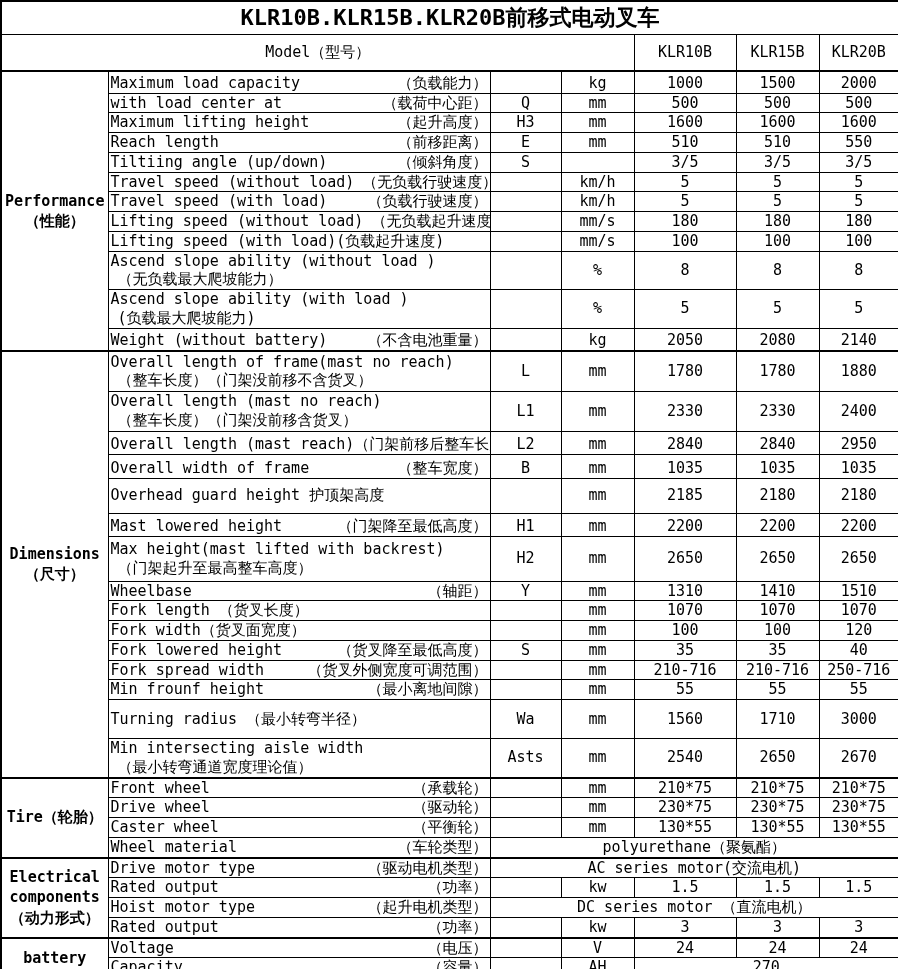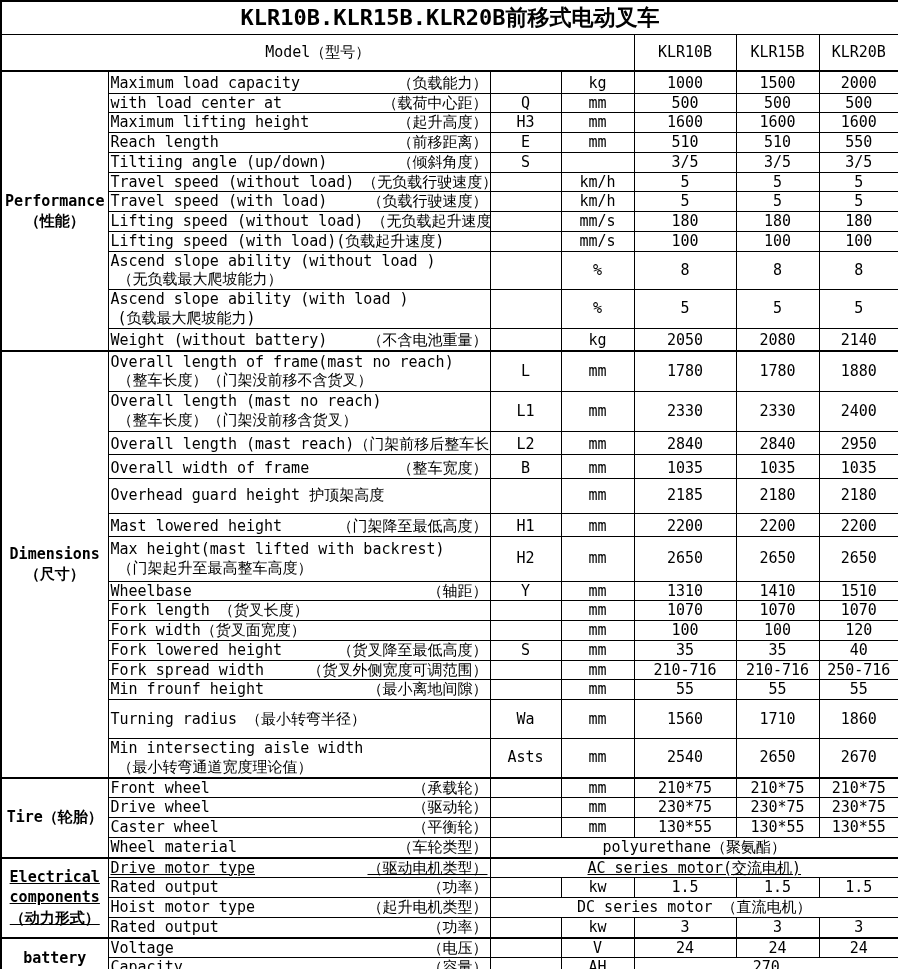--- a/index.html
+++ b/index.html
@@ -341,21 +341,21 @@
         <td class="c">55</td>
         <td class="c">55</td>
         <td class="c">55</td>
       </tr>
       <tr style="height: 39px;">
         <td class="lbl vmid">Turning radius    （最小转弯半径）</td>
         <td class="c vmid">Wa</td>
         <td class="c vmid">mm</td>
         <td class="c vmid">1560</td>
         <td class="c vmid">1710</td>
-        <td class="c vmid">1860</td>
+        <td class="c vmid">3000</td>
       </tr>
       <tr style="height: 38px;">
         <td class="lbl vmid">
           <div>Min intersecting aisle width</div>
           <div class="l2">（最小转弯通道宽度理论值）</div>
         </td>
         <td class="c vmid">Asts</td>
         <td class="c vmid">mm</td>
         <td class="c vmid">2540</td>
         <td class="c vmid">2650</td>
@@ -405,21 +405,21 @@
       </tr>
       <tr style="height: 20px; padding-left: 29px;">
         <td class="lbl">
           <div class="lr">
             <span>Wheel material</span>
             <span>（车轮类型）</span>
           </div>
         </td>
         <td class="c" colspan="5">polyurethane（聚氨酯）</td>
       </tr>
-      <tr class="secstart" style="height: 18px; text-decoration: underline;">
+      <tr class="secstart" style="height: 18px;">
         <td class="grp" rowspan="4">
           <div>Electrical</div>
           <div>components</div>
           <div>（动力形式）</div>
         </td>
         <td class="lbl">
           <div class="lr">
             <span>Drive motor type</span>
             <span>（驱动电机类型）</span>
           </div>

